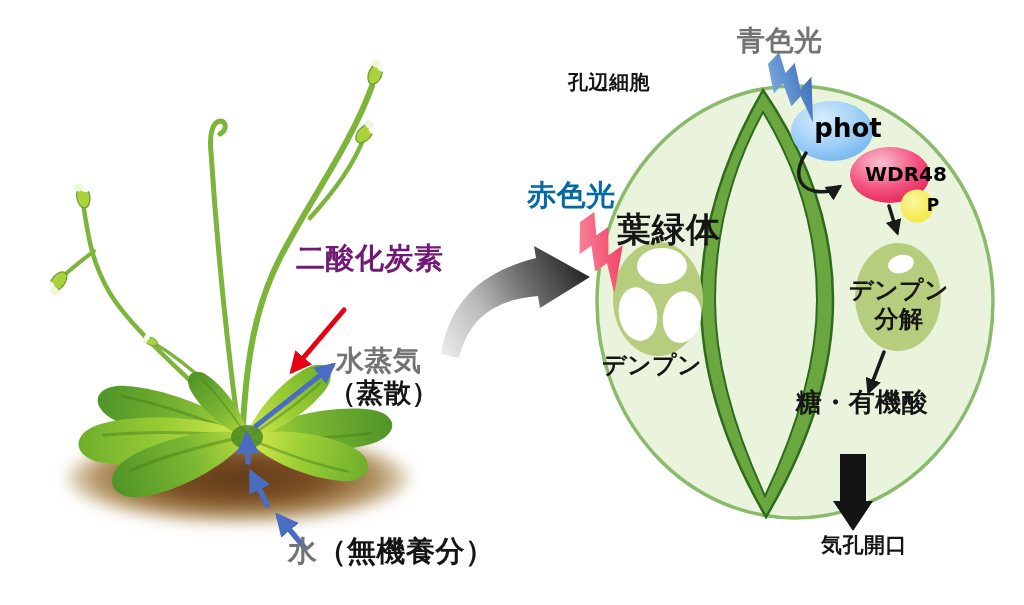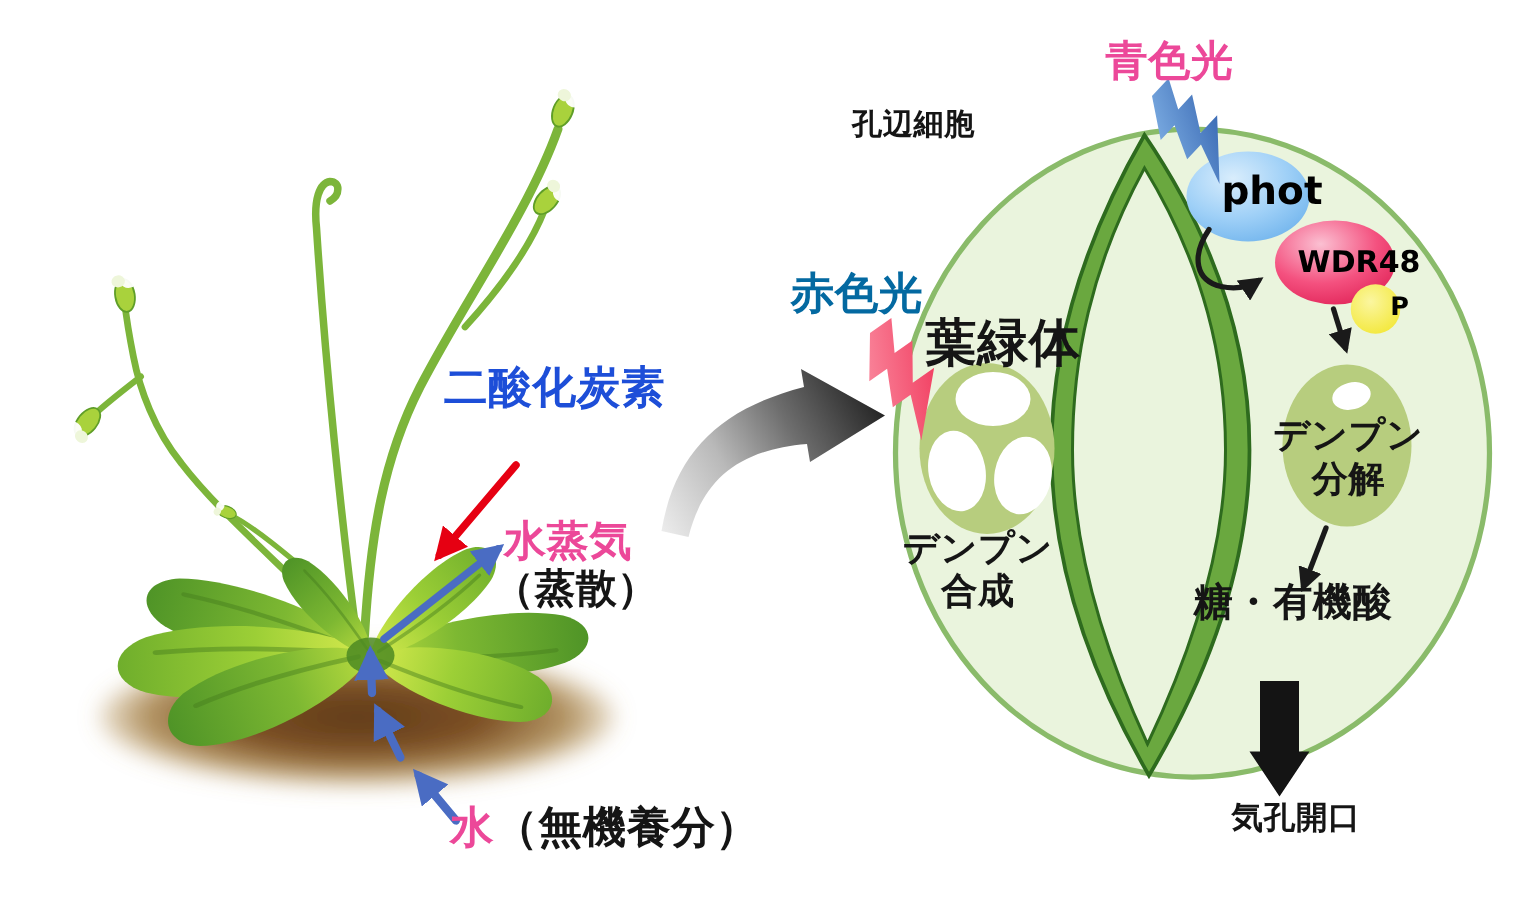--- a/index.html
+++ b/index.html
@@ -5,22 +5,22 @@
   html,body{margin:0;padding:0;background:#ffffff;}
   .stage{
     position:relative;width:1024px;height:605px;background:#ffffff;overflow:hidden;
     font-family:"DejaVu Sans","Liberation Sans",sans-serif;
   }
   .stage svg{position:absolute;left:0;top:0;}
   .label{
     position:absolute;white-space:nowrap;font-weight:600;
     color:#151515;letter-spacing:.5px;line-height:1.15;
   }
-  .red{color:#1d4ed8;}
-  .blue{color:#ec4899;}
+  .red{color:#701a75;}
+  .blue{color:#737373;}
   .pink{color:#0369a1;}
   .dark{color:#151515;}
   .boldlbl{font-weight:700;color:#000;letter-spacing:0;margin-left:16px;}
   .center{text-align:center;}
 </style>
 </head>
 <body>
 
 <div class="stage">
 
@@ -165,32 +165,31 @@
       <path stroke-width="3.5" d="M889,206 L897,232" marker-end="url(#mBlack)"></path>
       <path stroke-width="3.5" d="M884,352 L869,391" marker-end="url(#mBlack)"></path>
     </g>
     <polygon points="840,454 866,454 866,501 873,501 853,531 833,501 840,501" fill="#141414"></polygon>
   </g>
 </svg>
 
 <div class="label red" style="left:296px;top:242px;font-size:29px">二酸化炭素</div>
 <div class="label blue" style="left:336px;top:345px;font-size:28px">水蒸気</div>
 <div class="label dark" style="left:329px;top:377px;font-size:27px">（蒸散）</div>
-<div class="label" style="left:300px;top:535px;font-size:29px">
+<div class="label" style="left:288px;top:535px;font-size:29px">
   <span class="blue">水</span><span class="dark">（無機養分）</span>
 </div>
 
 <div class="label dark" style="left:568px;top:71px;font-size:20px">孔辺細胞</div>
 <div class="label blue" style="left:737px;top:25px;font-size:28px">青色光</div>
 <div class="label pink" style="left:527px;top:179px;font-size:29px">赤色光</div>
 <div class="label dark" style="left:617px;top:210px;font-size:34px">葉緑体</div>
 
 <div class="label dark center" style="left:572px;top:351px;width:160px;font-size:24px;line-height:29px">
   <div>デンプン</div>
-  <div>合成</div>
 </div>
 
 <div class="label dark center" style="left:827px;top:276px;width:144px;font-size:24px;line-height:29px">
   <div>デンプン</div>
   <div>分解</div>
 </div>
 
 <div class="label dark center" style="left:782px;top:388px;width:160px;font-size:26px">糖・有機酸</div>
 <div class="label dark center" style="left:784px;top:533px;width:160px;font-size:21px">気孔開口</div>
 

